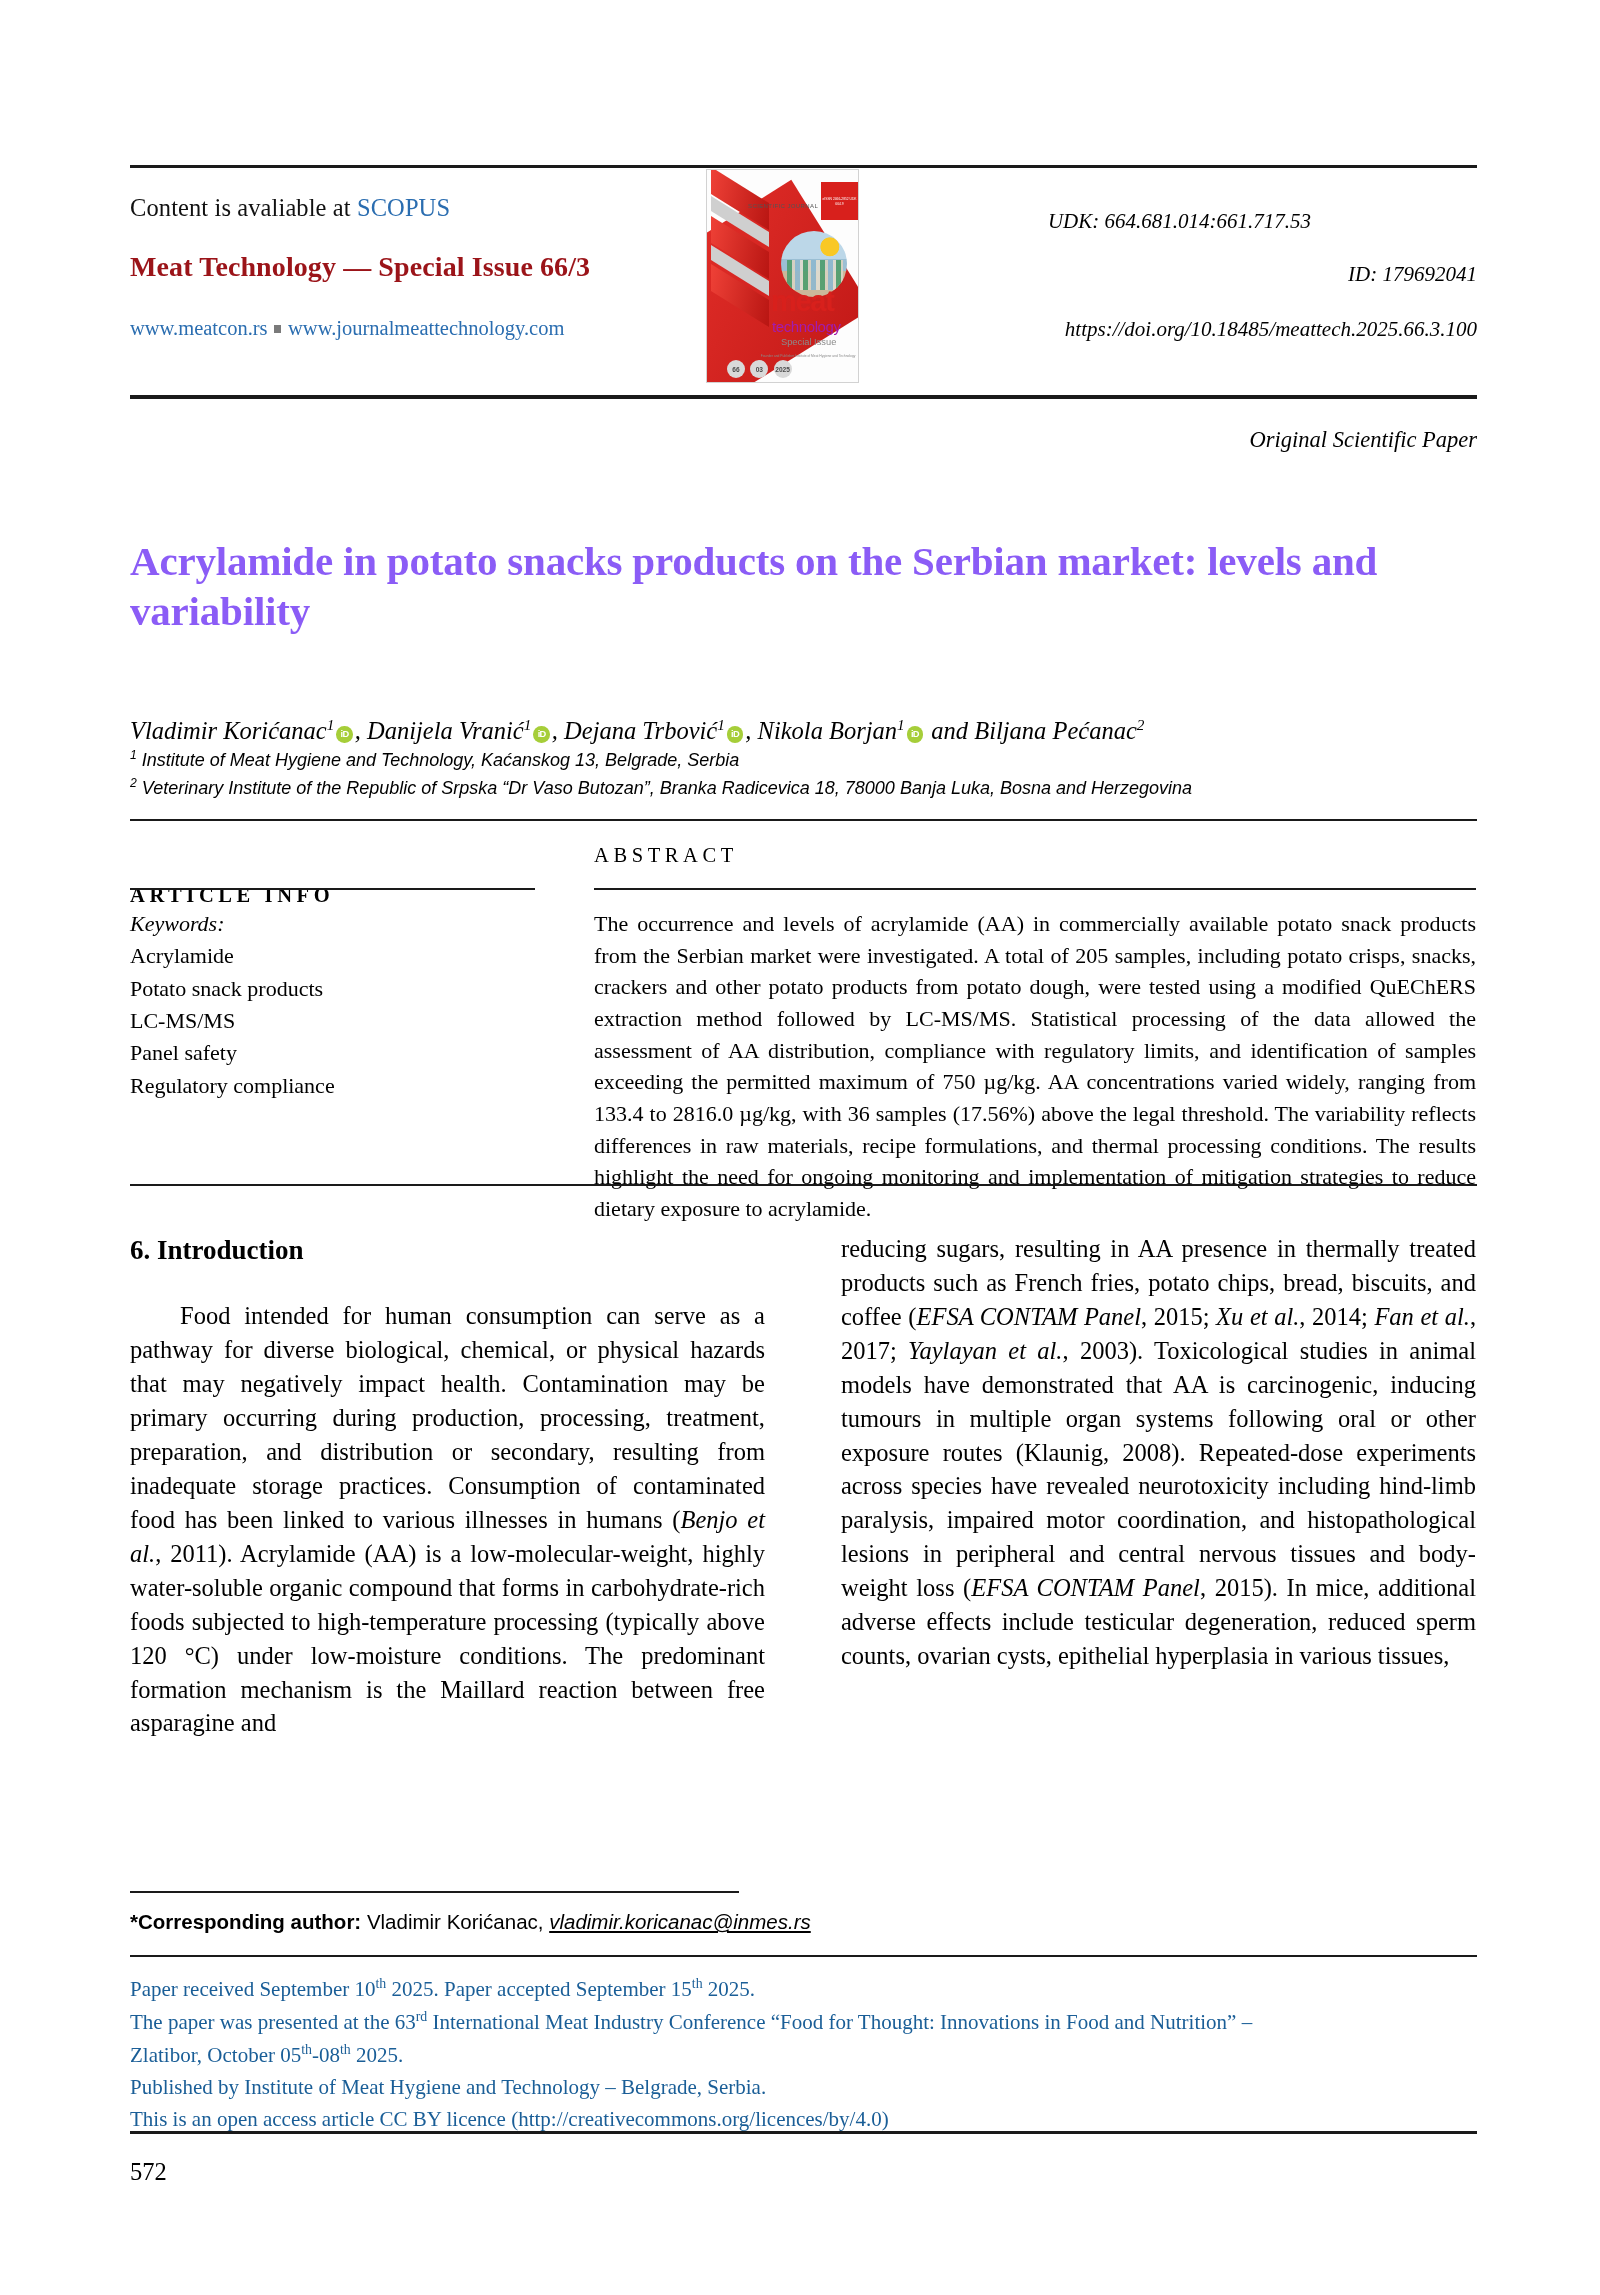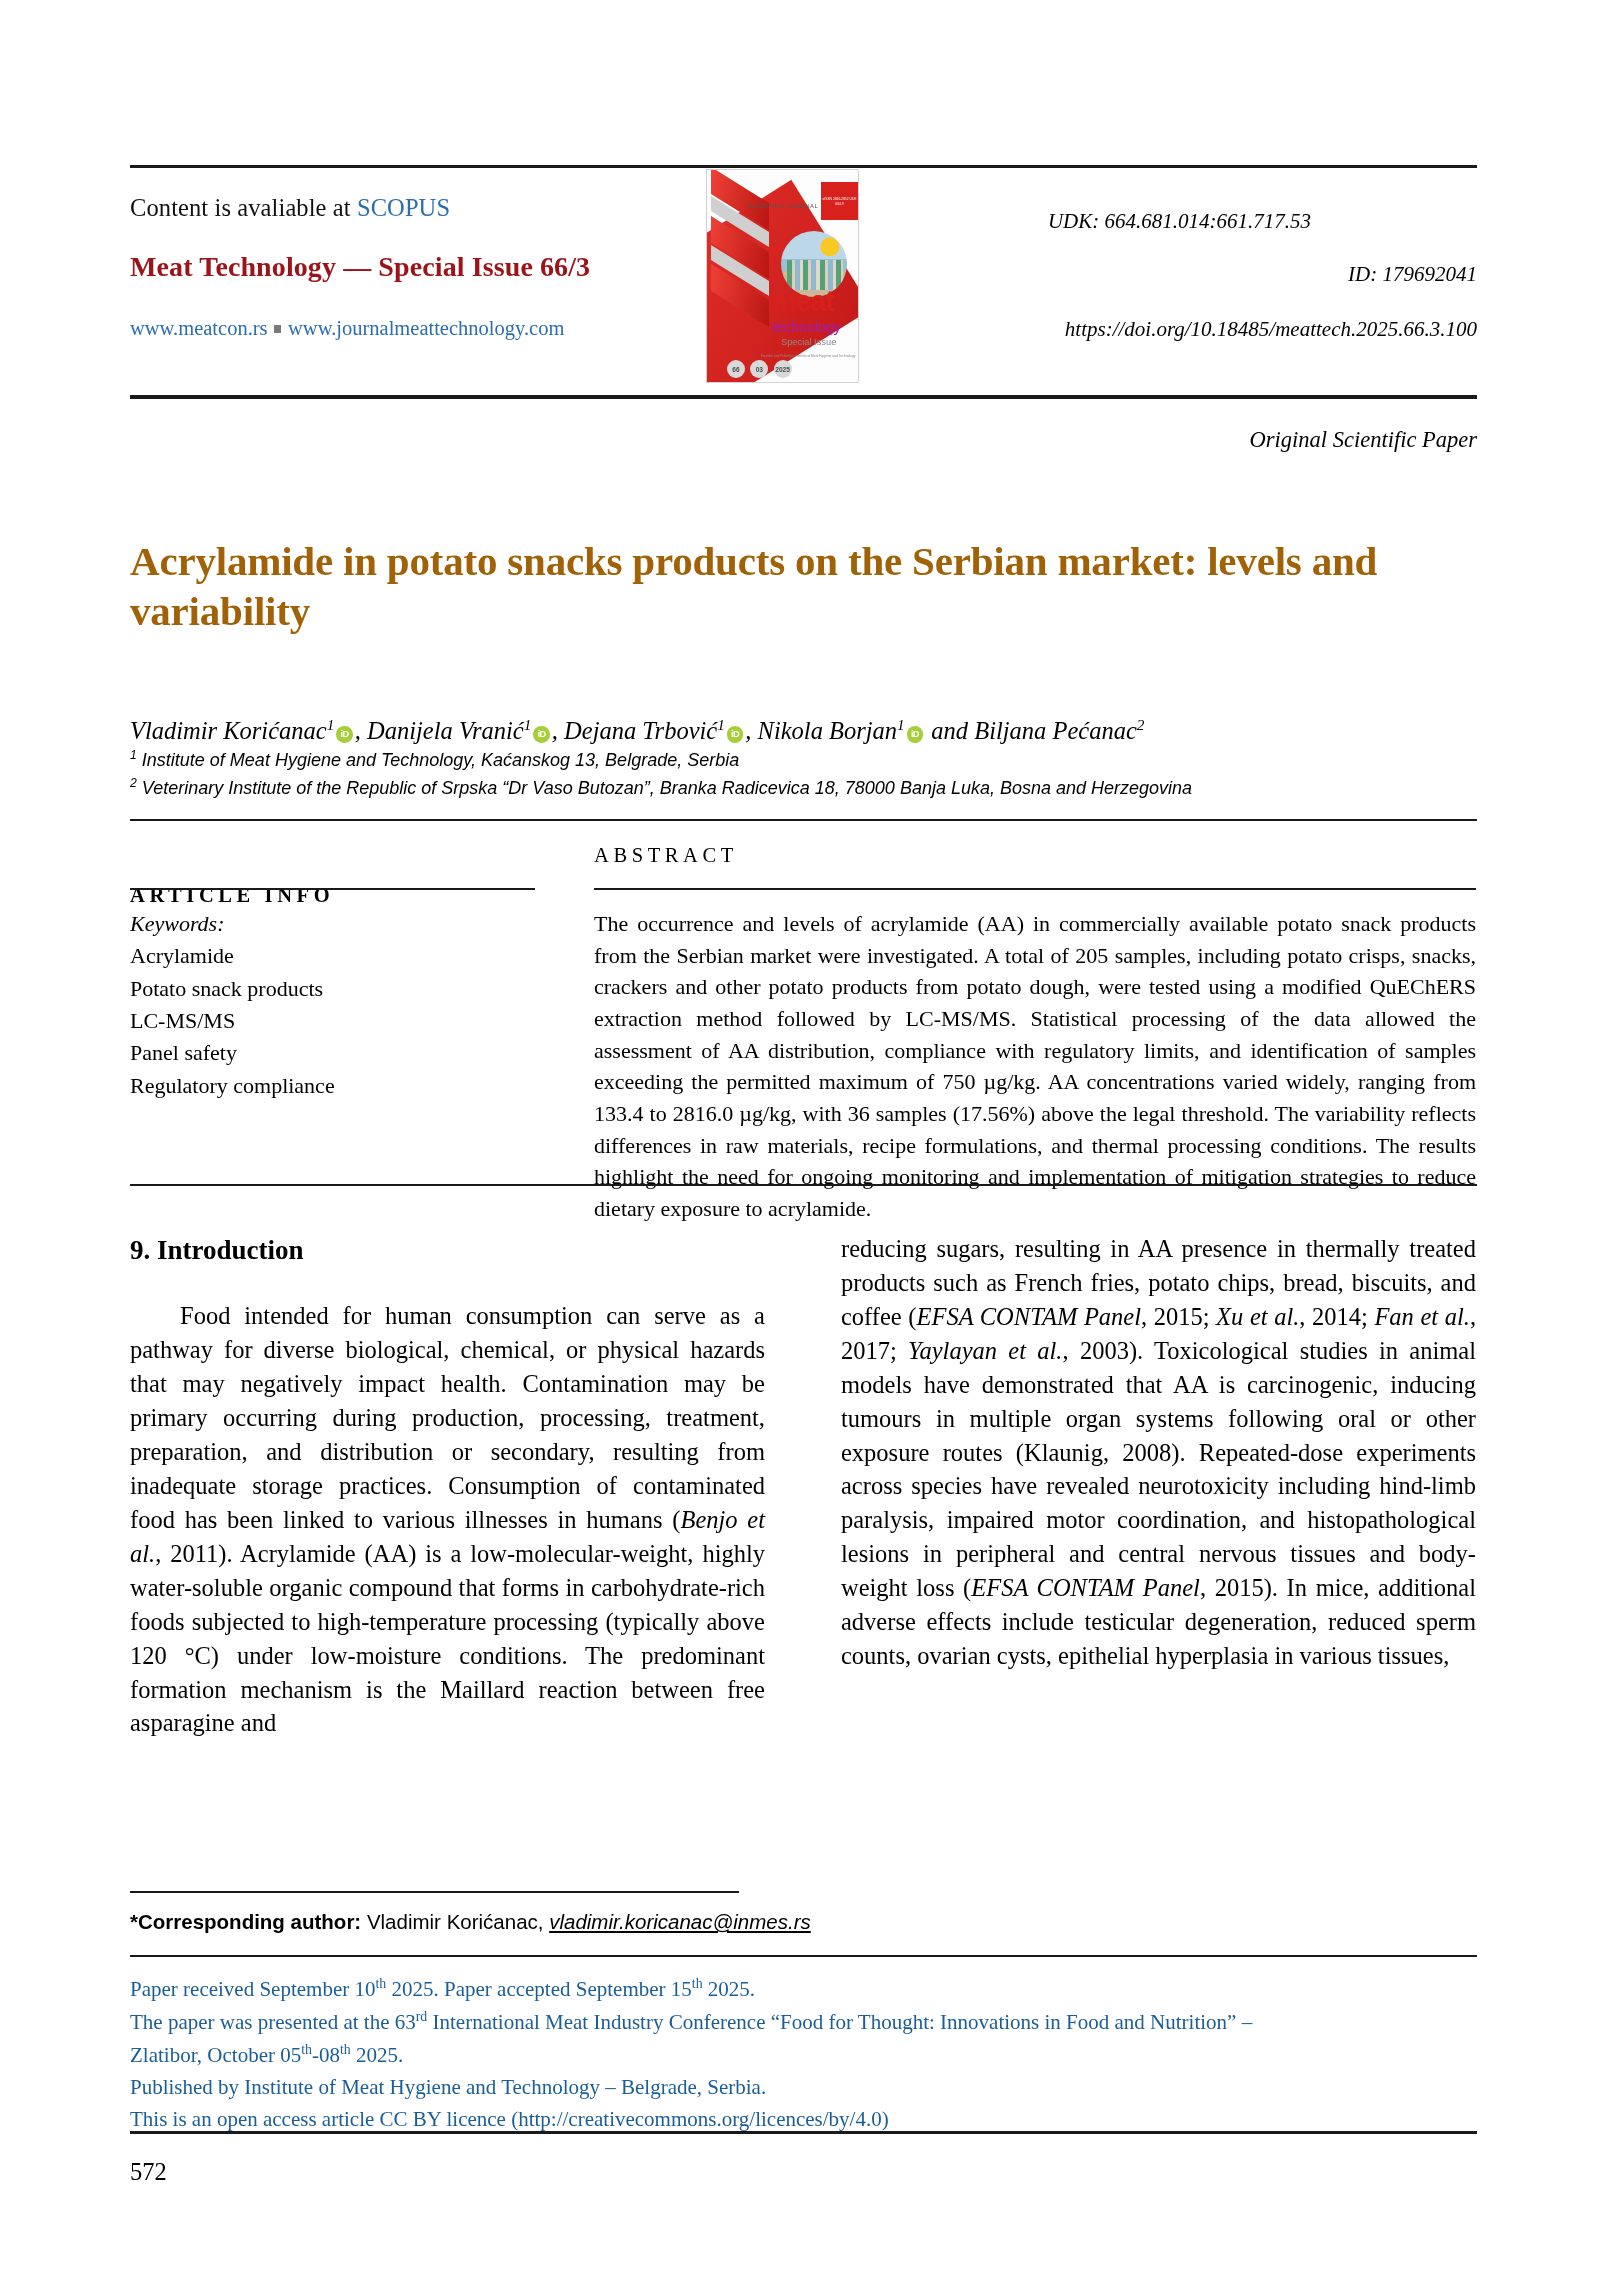--- a/index.html
+++ b/index.html
@@ -258,21 +258,21 @@
   }
 
   
   .title {
     position: absolute;
     left: 130px;
     top: 509px;
     width: 1257px;
     font-size: 41px;
     font-weight: bold;
-    color: #a16207;
+    color: #8b5cf6;
     line-height: 1.22;
     letter-spacing: -0.2px;
   }
 
   
   .authors {
     position: absolute;
     left: 130px;
     top: 716px;
     width: 1347px;
@@ -534,21 +534,21 @@
       <div>LC-MS/MS</div>
       <div>Panel safety</div>
       <div>Regulatory compliance</div>
     </div>
 
   <div class="abstract">The occurrence and levels of acrylamide (AA) in commercially available potato snack products from the Serbian market were investigated. A total of 205 samples, including potato crisps, snacks, crackers and other potato products from potato dough, were tested using a modified QuEChERS extraction method followed by LC-MS/MS. Statistical processing of the data allowed the assessment of AA distribution, compliance with regulatory limits, and identification of samples exceeding the permitted maximum of 750 µg/kg. AA concentrations varied widely, ranging from 133.4 to 2816.0 µg/kg, with 36 samples (17.56%) above the legal threshold. The variability reflects differences in raw materials, recipe formulations, and thermal processing conditions. The results highlight the need for ongoing monitoring and implementation of mitigation strategies to reduce dietary exposure to acrylamide.</div>
 
   <div class="info-rule-bottom"></div>
 
   <div class="col left">
-    <div class="sec-head">9. Introduction</div>
+    <div class="sec-head">6. Introduction</div>
     <p>Food intended for human consumption can serve as a pathway for diverse biological, chemical, or physical hazards that may negatively impact health. Contamination may be primary occurring during production, processing, treatment, preparation, and distribution or secondary, resulting from inadequate storage practices. Consumption of contaminated food has been linked to various illnesses in humans (<i>Benjo et al.</i>, 2011). Acrylamide (AA) is a low-molecular-weight, highly water-soluble organic compound that forms in carbohydrate-rich foods subjected to high-temperature processing (typically above 120 °C) under low-moisture conditions. The predominant formation mechanism is the Maillard reaction between free asparagine and</p>
   </div>
 
   <div class="col right">
     <p class="noindent">reducing sugars, resulting in AA presence in thermally treated products such as French fries, potato chips, bread, biscuits, and coffee (<i>EFSA CONTAM Panel</i>, 2015; <i>Xu et al.</i>, 2014; <i>Fan et al.</i>, 2017; <i>Yaylayan et al.</i>, 2003). Toxicological studies in animal models have demonstrated that AA is carcinogenic, inducing tumours in multiple organ systems following oral or other exposure routes (Klaunig, 2008). Repeated-dose experiments across species have revealed neurotoxicity including hind-limb paralysis, impaired motor coordination, and histopathological lesions in peripheral and central nervous tissues and body-weight loss (<i>EFSA CONTAM Panel</i>, 2015). In mice, additional adverse effects include testicular degeneration, reduced sperm counts, ovarian cysts, epithelial hyperplasia in various tissues,</p>
   </div>
 
   <div class="corr-rule"></div>
   <div class="corresponding">
     <b>*Corresponding author:</b>

